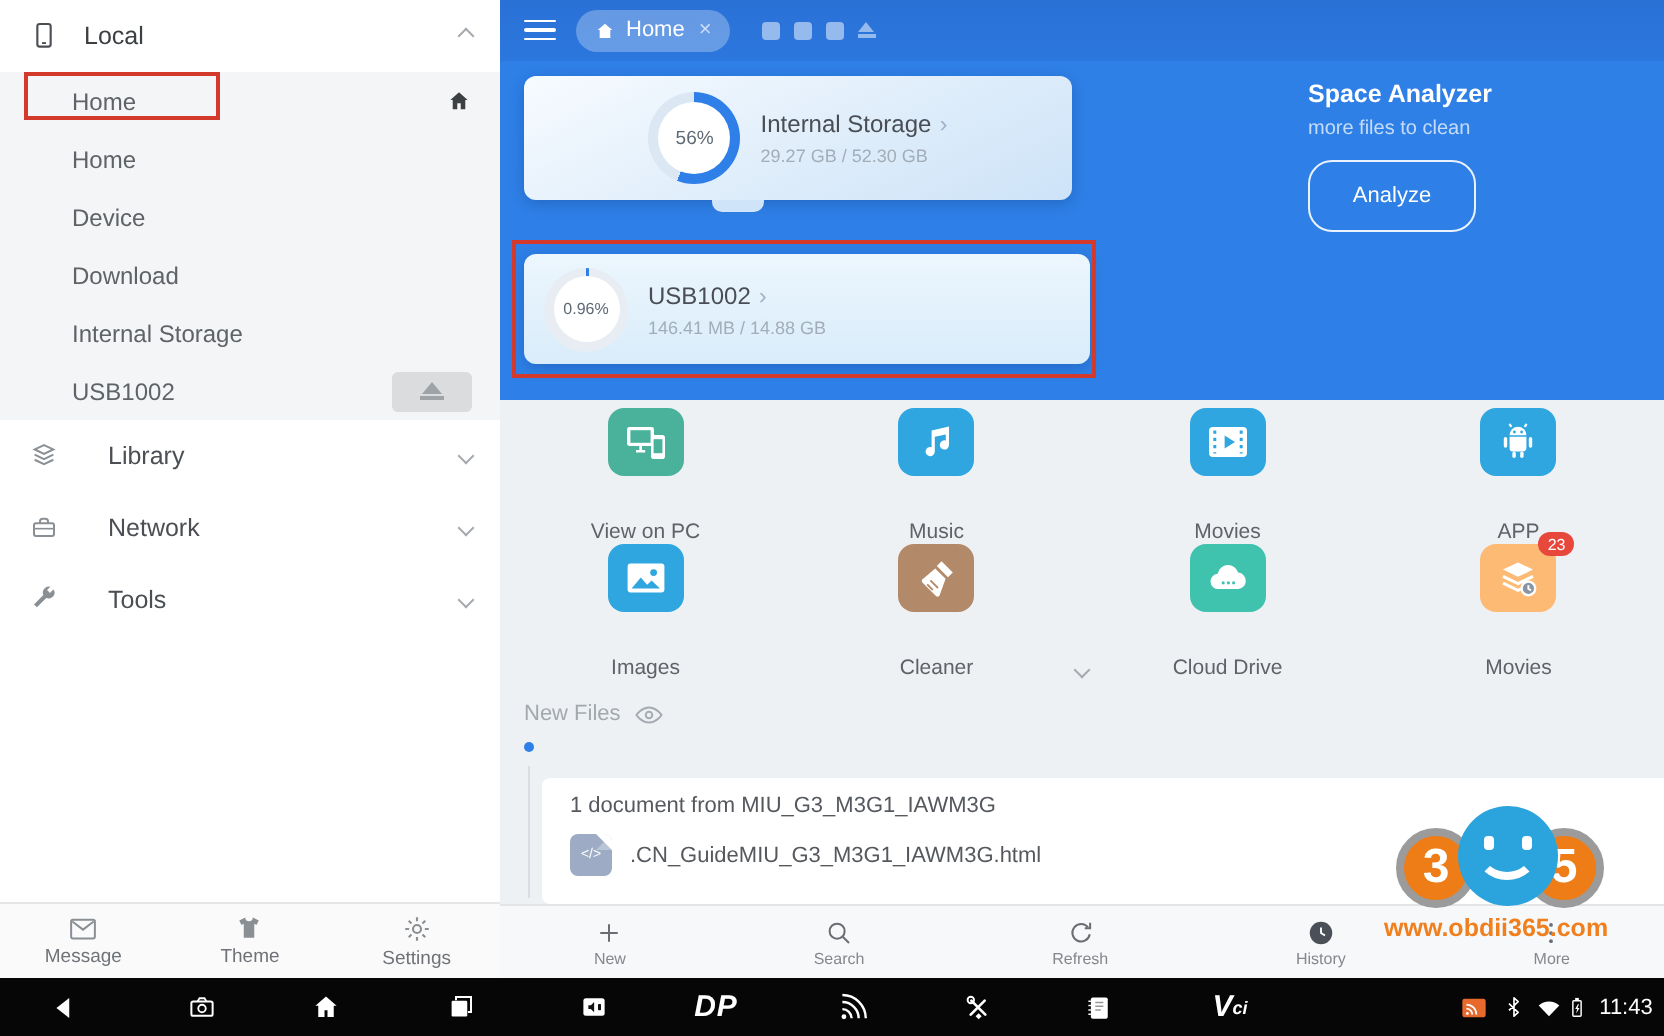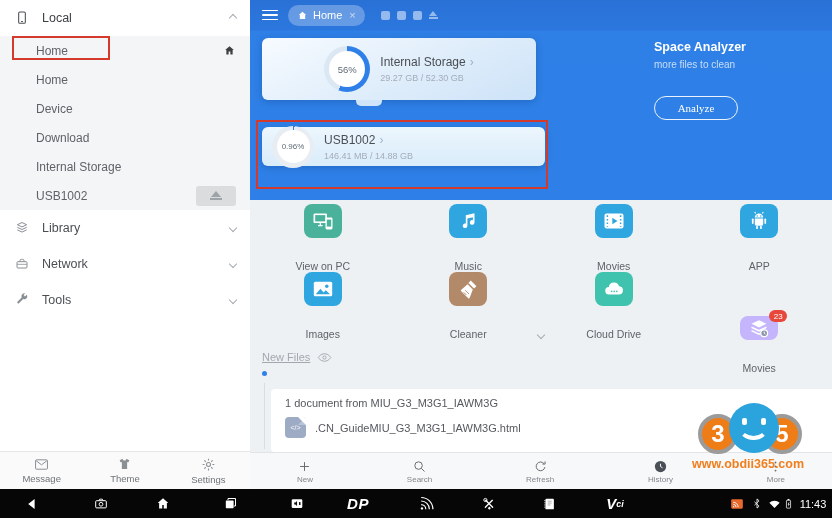--- a/index.html
+++ b/index.html
@@ -14,71 +14,71 @@
   .chev { width:6px; height:6px; border-right:1.5px solid #a6abb0; border-bottom:1.5px solid #a6abb0; display:inline-block; }
   .chev.down { transform:rotate(45deg); }
   .chev.up { transform:rotate(-135deg); }
   .sb-items { background:#f4f5f6; }
   .sb-item { height:29px; display:flex; align-items:center; padding:0 14px 0 36px; font-size:12px; color:#5f6368; }
   .sb-item .txt { flex:1; }
   .eject-btn { width:40px; height:20px; background:#dadcde; border-radius:3px; display:flex; align-items:center; justify-content:center; flex-direction:column; gap:1px; }
   .eject-tri { width:0; height:0; border-left:5px solid transparent; border-right:5px solid transparent; border-bottom:6px solid #9ea3a8; }
   .eject-bar { width:12px; height:2px; background:#9ea3a8; }
   .sb-group { height:36px; display:flex; align-items:center; padding:0 14px; gap:12px; font-size:12.5px; color:#4b4f54; }
-  .sb-group .txt { flex:1; }
+  .sb-group .txt { flex:1;margin-left:12px; }
   .sb-footer { position:absolute; bottom:0; left:0; width:250px; height:38px; background:#fafafa; border-top:1px solid #e5e6e8; display:flex; }
   .sb-foot-item { flex:1; display:flex; flex-direction:column; align-items:center; justify-content:center; gap:2px; font-size:9.5px; color:#6f7378; }
 
   
   .main { position:absolute; left:250px; top:0; width:582px; height:489px; }
   .hero { position:absolute; left:0; top:0; width:582px; height:200px; background:linear-gradient(180deg,#2a71d6 0,#2b77de 30px,#2e7fe6 31px,#2e80e8 100%); }
   .topbar { position:absolute; left:0; top:0; width:582px; height:30px; display:flex; align-items:center; padding:0 12px; gap:10px; }
   .hamburger { width:16px; display:flex; flex-direction:column; gap:3px; }
   .hamburger i { height:1.6px; background:#fff; border-radius:1px; display:block; }
   .tab { height:21px; background:rgba(255,255,255,.28); border-radius:11px; display:flex; align-items:center; gap:5px; padding:0 9px; }
   .tab .t-lbl { color:#fff; font-size:11px; }
   .tab .t-x { color:rgba(255,255,255,.65); font-size:11px; margin-left:2px; }
   .mini-icons { display:flex; align-items:center; gap:7px; margin-left:6px; }
   .mini-sq { width:9px; height:9px; background:rgba(255,255,255,.5); border-radius:2px; }
   .mini-ej { display:flex; flex-direction:column; align-items:center; gap:1px; }
   .mini-ej b { width:0;height:0;border-left:4.5px solid transparent;border-right:4.5px solid transparent;border-bottom:5px solid rgba(255,255,255,.5); }
   .mini-ej i { width:9px;height:1.8px;background:rgba(255,255,255,.5);display:block; }
 
   .stor-card { position:absolute; border-radius:6px; box-shadow:0 2px 7px rgba(10,50,110,.28); display:flex; align-items:center; padding:0 10px; gap:10px; }
   .card-internal { left:12px; top:38px; width:274px; height:62px; background:linear-gradient(155deg,#f7fbff 0%,#ddecfa 60%,#cde3f8 100%);justify-content:center; }
-  .card-usb { left:12px; top:127px; width:283px; height:39px; background:linear-gradient(180deg,#ecf6fd 0%,#d9ecfa 100%); }
+  .card-usb { left:12px; top:127px; width:283px; height:55px; background:linear-gradient(180deg,#ecf6fd 0%,#d9ecfa 100%); }
   .notch { position:absolute; left:106px; top:100px; width:26px; height:6px; background:#cfe4f8; border-radius:0 0 5px 5px; }
   .ring { border-radius:50%; display:flex; align-items:center; justify-content:center; flex:0 0 auto; }
   .ring-inner { border-radius:50%; background:#fff; display:flex; align-items:center; justify-content:center; color:#5f6a75; }
   .ring1 { width:46px; height:46px; background:conic-gradient(#2f7fe8 0 56%, #dbe7f3 56% 100%); }
   .ring1 .ring-inner { width:36px; height:36px; font-size:9.5px; }
   .ring2 { width:42px; height:42px; background:conic-gradient(#2f7fe8 0 1.2%, #e7edf2 1.2% 100%); }
   .ring2 .ring-inner { width:33px; height:33px; font-size:8px; }
   .stor-txt { display:flex; flex-direction:column; gap:4px; }
   .stor-title { font-size:12px; color:#4a4e54; }
   .stor-title .arr { color:#9fb3c8; margin-left:4px; }
   .stor-usage { font-size:9px; color:#a3adb8; }
 
   .analyzer { position:absolute; left:404px; top:40px; width:170px; }
   .an-title { color:#fff; font-size:12.5px; font-weight:bold; }
   .an-sub { color:rgba(255,255,255,.72); font-size:10px; margin-top:5px; }
-  .an-btn { margin-top:26px; width:84px; height:24px; border:1px solid rgba(255,255,255,.9); border-radius:12px; color:#fff; font-size:11px; display:flex; align-items:center; justify-content:center;font-family:Liberation Serif, serif; }
+  .an-btn { margin-top:10px; width:84px; height:36px; border:1px solid rgba(255,255,255,.9); border-radius:12px; color:#fff; font-size:11px; display:flex; align-items:center; justify-content:center; }
 
   
   .grid { position:absolute; left:0; top:204px; width:582px; display:grid; grid-template-columns:repeat(4,1fr); }
   .cell { height:68px; display:flex; flex-direction:column; align-items:center; gap:22px; }
   .tile { position:relative; width:38px; height:38px; border-radius:8px; display:flex; align-items:center; justify-content:center; }
   .tile svg { width:24px; height:24px; }
   .badge { position:absolute; top:-6px; right:-9px; background:#e8483c; color:#fff; font-size:8px; border-radius:8px; padding:1.5px 4.5px; }
   .cell-lbl { font-size:10.5px; color:#5f6368; }
 
   .collapse-chip { position:absolute; left:280px; top:330px; width:22px; height:10px; display:flex; align-items:center; justify-content:center; }
 
   
-  .nf-head { position:absolute; left:12px; top:351px; display:flex; align-items:center; gap:7px; font-size:11px; color:#a3a8ae;text-decoration:underline; }
+  .nf-head { position:absolute; left:12px; top:351px; display:flex; align-items:center; gap:7px; font-size:11px; color:#a3a8ae; }
   .nf-time { position:absolute; left:25px; top:367px; font-size:13px; color:#2f7fe8; font-weight:bold;margin-top:20px; }
   .nf-dot { position:absolute; left:12px; top:371px; width:5px; height:5px; border-radius:50%; background:#2f7fe8; }
   .nf-line { position:absolute; left:14px; top:383px; width:1px; height:66px; background:#d9dce0; }
   .file-card { position:absolute; left:21px; top:389px; width:561px; height:63px; background:#fff; border-radius:4px 0 0 4px; padding:8px 12px 0 14px; }
   .file-sum { font-size:11px; color:#55595e; }
   .file-row { margin-top:8px; display:flex; align-items:center; gap:9px; }
   .file-ic { position:relative; width:21px; height:21px; border-radius:4px; background:#9dacc4; color:#fff; font-size:7px; display:flex; align-items:center; justify-content:center; }
   .file-ic::after { content:""; position:absolute; top:0; right:0; border:4px solid; border-color:#fff #fff #b9c4d6 transparent; border-radius:0 4px 0 0; }
   .file-name { font-size:11px; color:#55595e; }
 
@@ -332,21 +332,21 @@
           <svg viewBox="0 0 24 24">
               <path d="M7.3 17.5a3.8 3.8 0 0 1-.5-7.6 5.3 5.3 0 0 1 10.3-.6 4.1 4.1 0 0 1-.6 8.2z" fill="#fff"></path>
               <circle cx="9.6" cy="14.4" r=".8" fill="currentColor"></circle>
               <circle cx="12.2" cy="14.4" r=".8" fill="currentColor"></circle>
               <circle cx="14.8" cy="14.4" r=".8" fill="currentColor"></circle>
             </svg>
         </span>
         <span class="cell-lbl">Cloud Drive</span>
       </div>
       <div class="cell">
-        <span class="tile" style="background-color: #c4b5fd; color: rgb(139, 148, 164); margin-top: 44px;">
+        <span class="tile" style="background-color: #fdba74; color: rgb(139, 148, 164);">
           <span class="badge">23</span>
           <svg viewBox="0 0 24 24">
               <path d="M12 4.2l7.5 3.6L12 11.4 4.5 7.8z" fill="#fff"></path>
               <path d="M4.5 11.2l7.5 3.6 7.5-3.6M4.5 14.6l7.5 3.6 7.5-3.6" fill="none" stroke="#fff" stroke-width="1.5"></path>
               <circle cx="17.2" cy="17.2" r="3.4" fill="currentColor" stroke="#fff" stroke-width="1.2"></circle>
               <path d="M17.2 15.6v1.8l1.3.8" stroke="#fff" stroke-width="1" fill="none"></path>
             </svg>
         </span>
         <span class="cell-lbl">Movies</span>
       </div>

